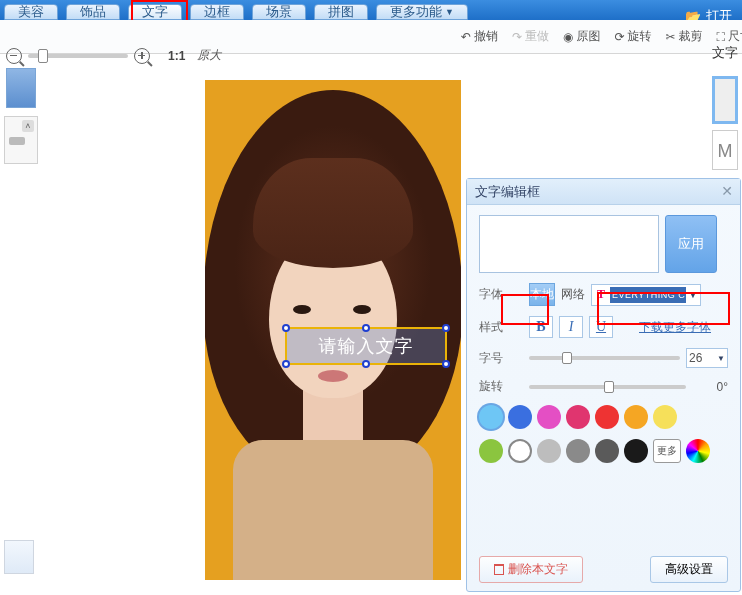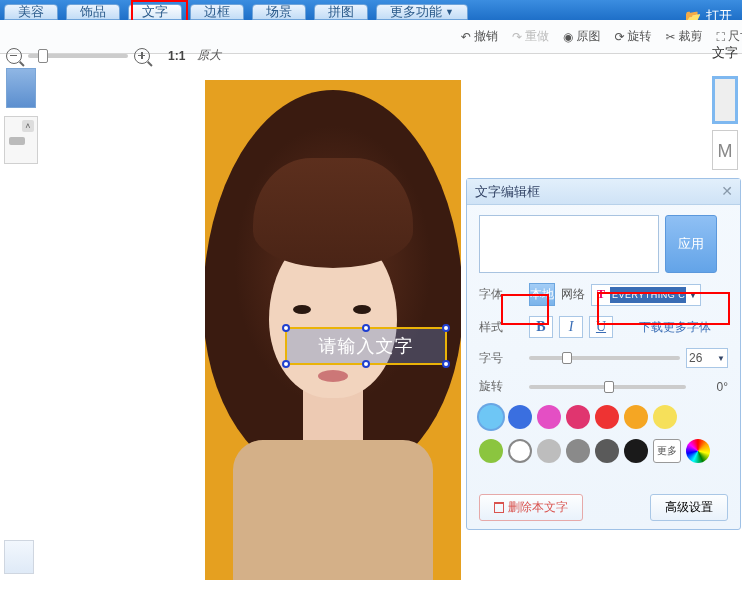--- a/index.html
+++ b/index.html
@@ -48,36 +48,36 @@
 .textbox-sel { position:absolute; left:285px; top:327px; width:162px; height:38px; border:2px solid #eab308; background:rgba(100,140,210,0.35);}
 .textbox-sel .ph { color:#fff; font-size:18px; line-height:34px; text-align:center; letter-spacing:1px;}
 .handle { width:8px; height:8px; border:2px solid #2040d0; background:#fff; border-radius:50%; position:absolute;}
 .h-tl{top:-5px;left:-5px;} .h-tr{top:-5px;right:-5px;} .h-bl{bottom:-5px;left:-5px;} .h-br{bottom:-5px;right:-5px;}
 .h-tm{top:-5px;left:50%;margin-left:-4px;} .h-bm{bottom:-5px;left:50%;margin-left:-4px;}
 
 .rightcol { position:absolute; right:0; top:76px; width:30px;}
 .rc-thumb { width:26px; height:48px; border:3px solid #7eb8f0; background:#eee; margin-bottom:6px;}
 .rc-m { width:26px; height:40px; border:1px solid #ccc; background:#fff; font-size:18px; text-align:center; line-height:40px; color:#888;}
 
-.panel { position:absolute; left:466px; top:178px; width:275px; height:352px; background:linear-gradient(#f4f9fe,#eef5fc); border:1px solid #9fc1e6; border-radius:3px;}
+.panel { position:absolute; left:466px; top:178px; width:275px; height:414px; background:linear-gradient(#f4f9fe,#eef5fc); border:1px solid #9fc1e6; border-radius:3px;}
 .panel-hd { height:26px; background:linear-gradient(#e2effb,#cfe3f6); border-bottom:1px solid #b7d1ea; padding:4px 8px; font-size:13px; color:#346; position:relative;}
 .panel-close { position:absolute; right:6px; top:5px; width:14px; height:14px; color:#89a; cursor:pointer; font-size:14px; line-height:14px; text-align:center;}
 .panel-body { padding:10px 12px; font-size:12px; color:#555;}
 .row { display:flex; align-items:center; margin-bottom:10px; gap:6px;}
 .textarea { width:180px; height:58px; border:1px solid #a8c3e0; background:#fff;}
 .apply-btn { width:52px; height:58px; background:linear-gradient(#8fc0f4,#63a4e8); border:1px solid #5b98dc; color:#fff; border-radius:3px; display:flex; align-items:center; justify-content:center; font-size:13px; cursor:pointer;}
 .lbl { width:44px; color:#666;}
 .tab-pill { padding:2px 0; border:1px solid #a9c7e6; background:#fff; cursor:pointer; font-size:12px;}
 .tab-pill.active { background:linear-gradient(#a3cdf6,#7ab3ea); color:#fff; border-color:#6ca6df;}
 .font-sel { display:flex; align-items:center; border:1px solid #a9c7e6; background:#fff; height:22px; width:110px;}
 .font-t { width:18px; text-align:center; color:#e06; font-weight:bold; font-family:serif;}
 .font-name { flex:1; background:#3a6db5; color:#fff; font-size:9px; height:16px; line-height:16px; padding:0 2px; overflow:hidden; white-space:nowrap; letter-spacing:0.5px;}
 .font-arrow { width:14px; text-align:center; color:#346; font-size:9px;}
 .style-btn { width:24px; height:22px; border:1px solid #a9c7e6; background:#fff; color:#3a6db5; font-family:serif; font-size:14px; cursor:pointer; text-align:center; line-height:20px;}
-.more-fonts { color:#3a6db5; margin-left:20px; cursor:pointer;}
+.more-fonts { color:#3a6db5; text-decoration:underline; margin-left:20px; cursor:pointer;}
 .slider2 { flex:1; height:4px; background:#ccc; border-radius:2px; position:relative;}
 .slider2 .th { width:10px; height:12px; background:#fff; border:1px solid #888; border-radius:2px; position:absolute; top:-4px;}
 .num-sel { width:42px; height:20px; border:1px solid #a9c7e6; background:#fff; display:flex; align-items:center; padding:0 2px; font-size:12px;}
 .num-sel .ar { margin-left:auto; font-size:8px; color:#346;}
 .val { width:36px; text-align:right; font-size:12px;}
 .colors { display:flex; flex-wrap:wrap; gap:5px; margin-top:4px;}
 .swatch { width:24px; height:24px; border-radius:50%; cursor:pointer; border: none;}
 .swatch.ring { box-shadow:0 0 0 2px #6aa6e4;}
 .swatch.hollow { background:#fff; border:2px solid #888;}
 .swatch.more { background:#fff; border:1px solid #999; border-radius:3px; font-size:10px; width:28px; display:flex; align-items:center; justify-content:center; color:#555;}

